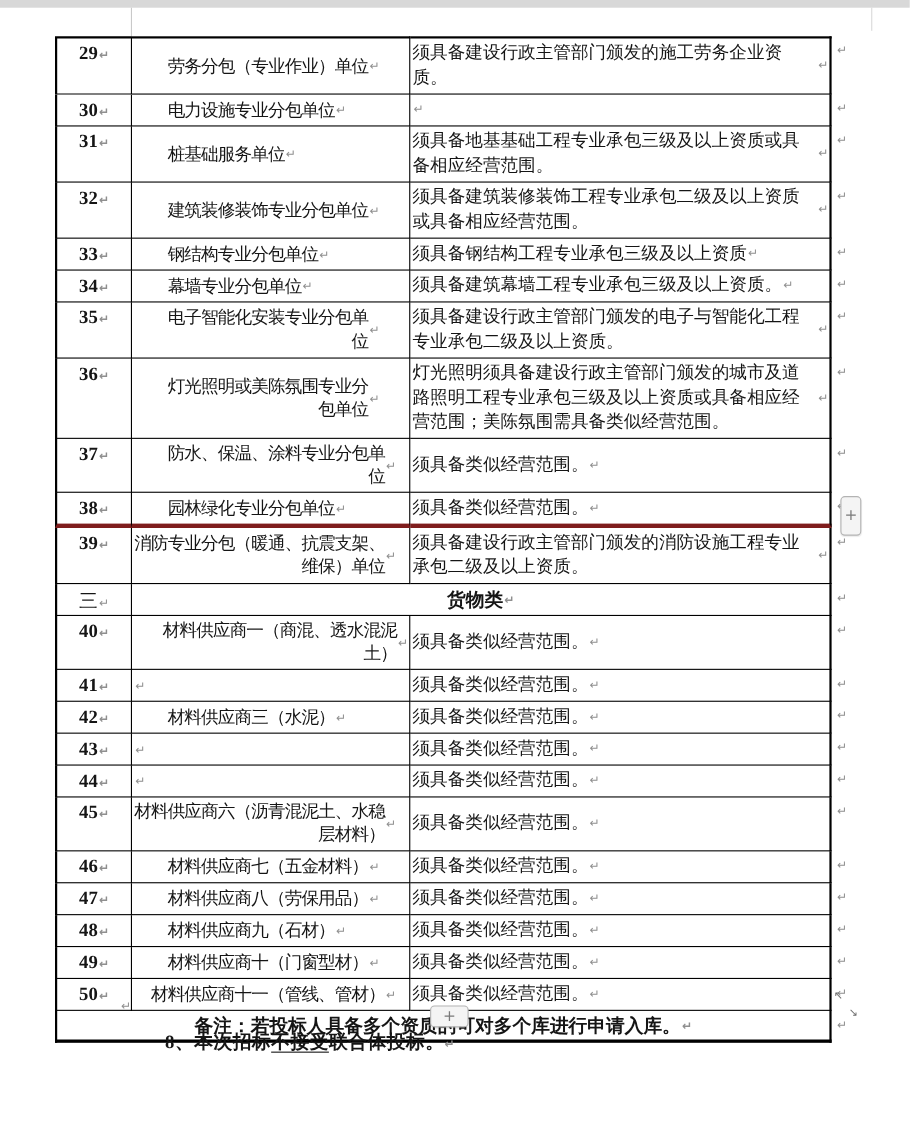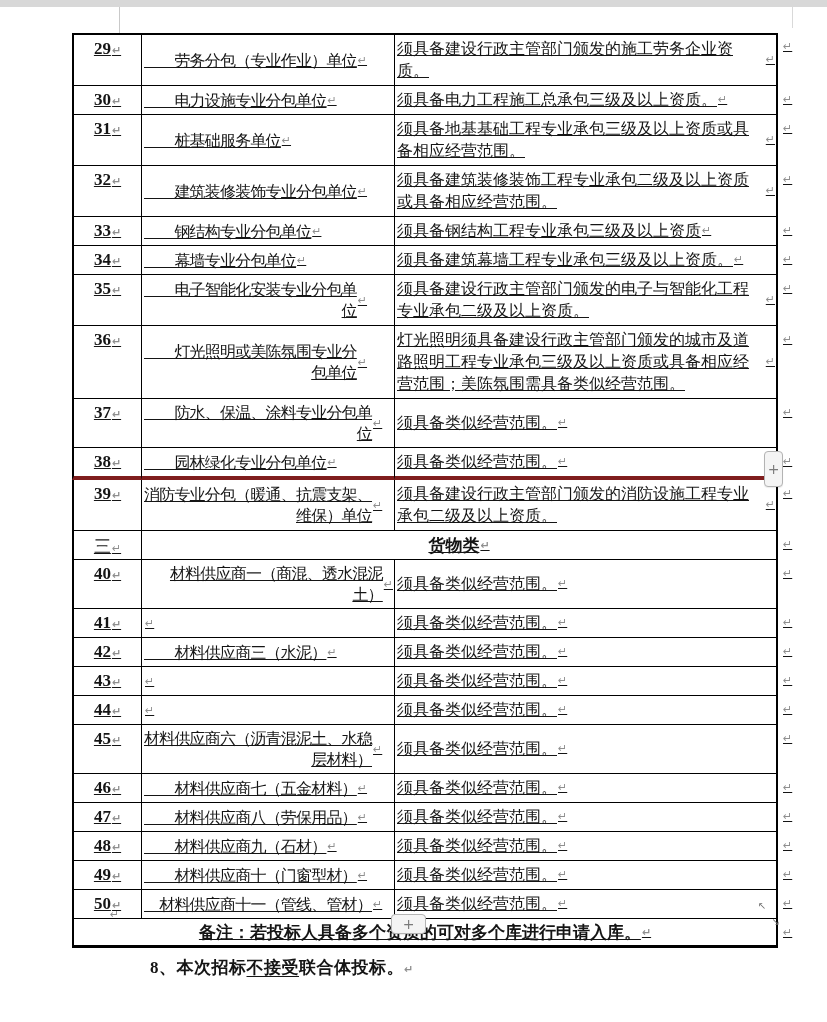--- a/index.html
+++ b/index.html
@@ -6,21 +6,21 @@
   body {
     width:827px; height:1022px; position:relative; overflow:hidden;
     background:#ffffff; color:#151515;
     font-family:"Liberation Serif","DejaVu Serif",serif;
   }
   .topstrip { position:absolute; top:0; left:0; width:827px; height:7px; background:#d8d8d8; }
   .stub { position:absolute; width:1px; background:#c9c9c9; }
   .stub1 { left:119px; top:7px; height:26px; }
   .stub2 { left:792px; top:7px; height:21px; background:#d9d9d9; }
 
-  .tbl { position:absolute; top:33px; left:72px;text-decoration:underline; }
+  .tbl { position:absolute; top:33px; left:50px; }
   .trow { display:grid; grid-template-columns:70px 253px 383px 26px; }
   .cell {
     box-sizing:border-box; min-height:29px; position:relative;
     border-right:1px solid #000; border-bottom:1px solid #000;
   }
   .trow .cell.no   { border-left:2px solid #000; }
   .trow.first .cell{ border-top:2px solid #000; }
   .cell.req, .cell.merged { border-right:2px solid #000; }
   .trow.last .cell { border-bottom:3px solid #000; }
   .trow.blue .cell { border-bottom:4px solid #7f1d1d; }
@@ -58,21 +58,21 @@
   .sideplus { left:764px; top:451px; width:19px; height:36px; }
   .bottomplus { left:391px; top:914px; width:35px; height:20px; }
 
   .rz { position:absolute; left:756px; top:901px; width:26px; height:25px;
     color:#6d6d6d; font-family:"DejaVu Sans",sans-serif; cursor:nwse-resize; }
   .rz .a { position:absolute; top:-1px; left:2px; font-size:10px; }
   .rz .b { position:absolute; bottom:-1px; right:2px; font-size:10px; }
 
   .freepm1 { position:absolute; left:110px; top:908px; }
   .footer {
-    position:absolute; left:150px; top:956px;
+    position:absolute; left:150px; top:936px;
     font-weight:bold; font-size:17px; letter-spacing:0.5px;
   }
   .footer .u { text-decoration:underline; text-underline-offset:3px; }
 </style>
 </head>
 <body>
 
 <div class="topstrip"></div>
 <div class="stub stub1"></div>
 <div class="stub stub2"></div>
@@ -92,21 +92,20 @@
     <div class="rowmark"><span class="pm">↵</span></div>
   </div>
 
   <div class="trow">
     <div class="cell no"><span>30</span><span class="pm">↵</span></div>
     <div class="cell name">
         <span class="nm">　　电力设施专业分包单位</span>
         <span class="pm">↵</span>
       </div>
     <div class="cell req">
-        <span class="rq">须具备电力工程施工总承包三级及以上资质。</span>
         <span class="pm">↵</span>
       </div>
     <div class="rowmark"><span class="pm">↵</span></div>
   </div>
 
   <div class="trow">
     <div class="cell no"><span>31</span><span class="pm">↵</span></div>
     <div class="cell name">
         <span class="nm">　　桩基础服务单位</span>
         <span class="pm">↵</span>

